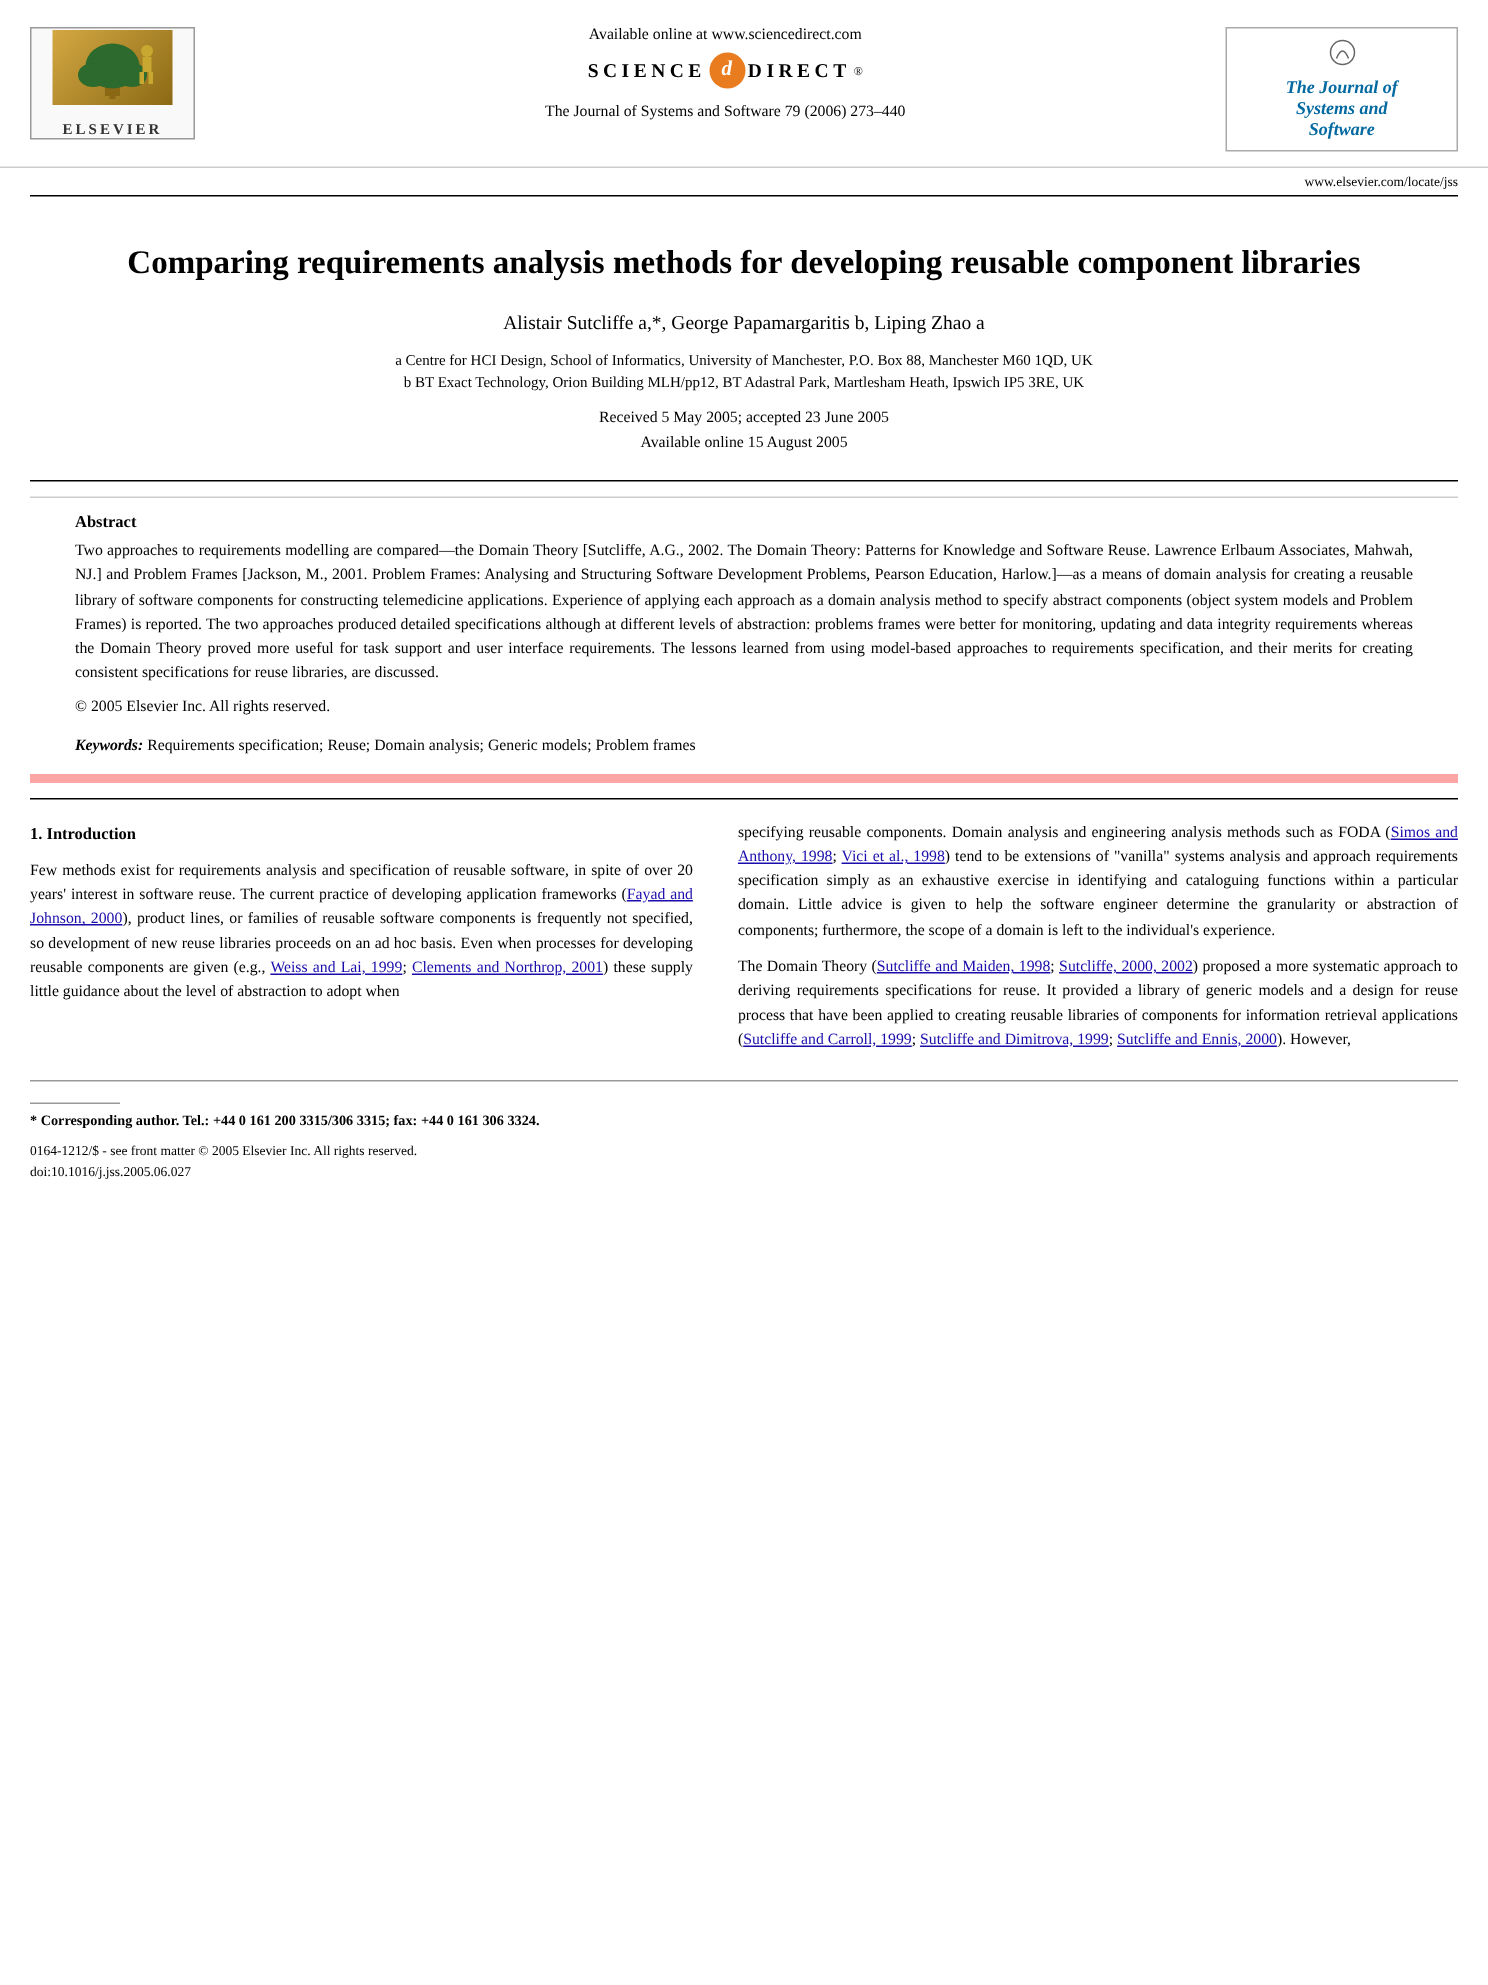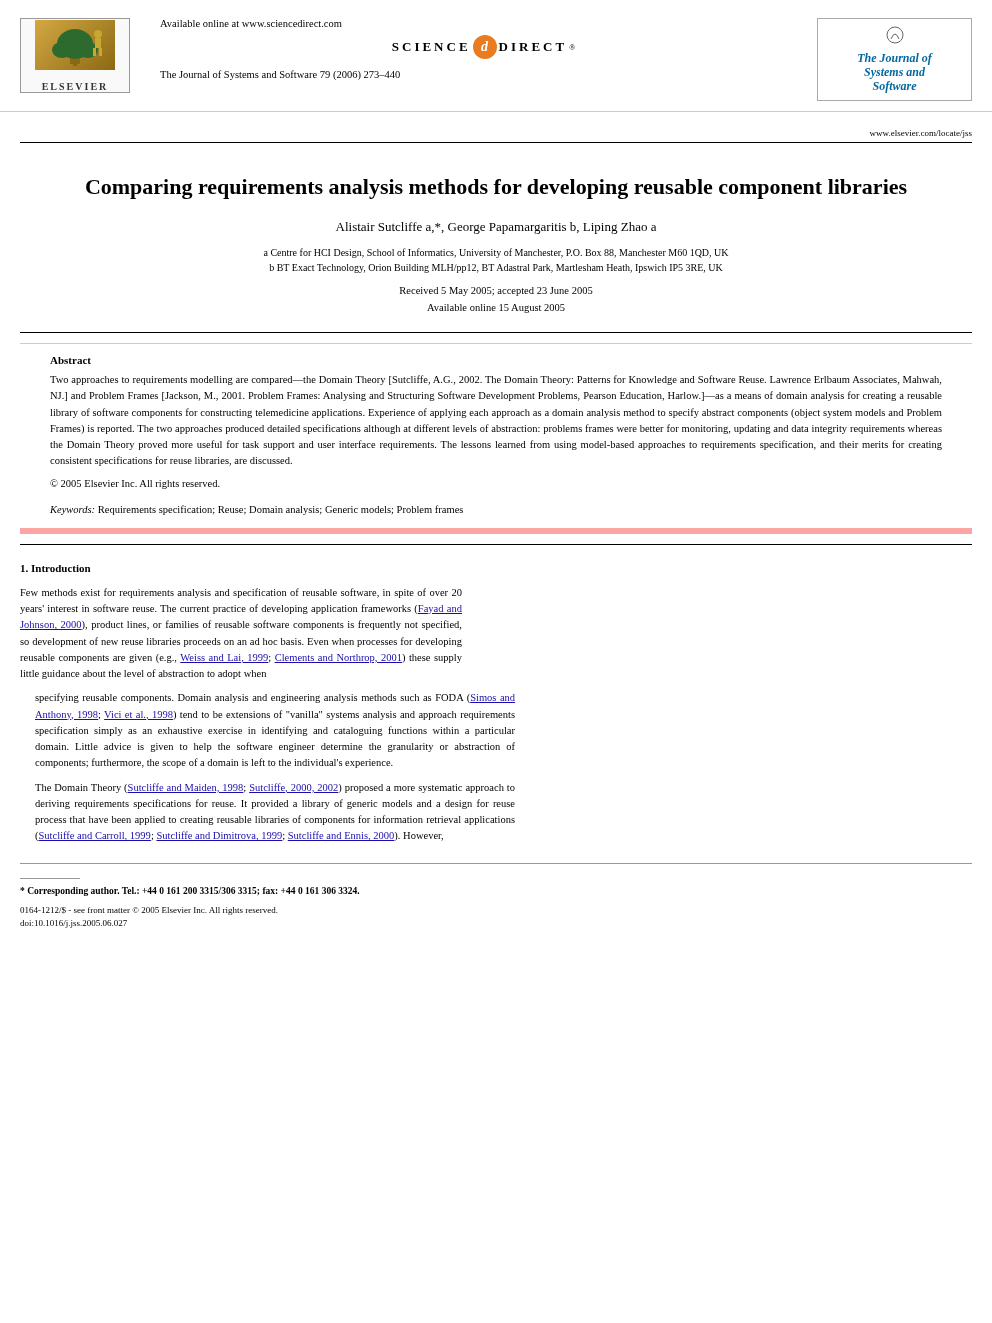--- a/index.html
+++ b/index.html
@@ -60,21 +60,21 @@
 
     .elsevier-text {
       font-size: 10px;
       font-weight: bold;
       letter-spacing: 2px;
       color: #333;
       margin-top: 8px;
     }
 
     .header-center {
-      text-align: left;
+      text-align: center;
       flex: 1;
       padding: 0 10px;
     }
 
     .available-online {
       font-size: 10.5px;
       margin-bottom: 6px;
       color: #000;
     }
 
@@ -137,21 +137,21 @@
       font-size: 12px;
       font-weight: bold;
       color: #0369a1;
       line-height: 1.2;
       margin-top: 2px;
     }
 
     .elsevier-url {
       font-size: 9px;
       color: #000;
-      margin-top: 16px;
+      margin-top: 4px;
       text-align: right;
       padding-right: 20px;
       padding-bottom: 4px;
     }
 
     
     .divider {
       border: none;
       border-top: 1.5px solid #000;
       margin: 0 20px;
@@ -212,29 +212,28 @@
     }
 
     .keywords-line {
       font-size: 10.5px;
       margin-top: 10px;
       line-height: 1.5;
     }
 
     .keywords-label {
       font-style: italic;
-      font-weight: normal;
+      font-weight: bold;
     }
 
     
     .main-content {
       display: flex;
       gap: 0;
       padding: 15px 20px 10px 20px;
-      flex-direction: column;
     }
 
     .column-left {
       width: 48%;
       padding-right: 15px;
       font-size: 10.5px;
       line-height: 1.55;
       text-align: justify;
     }
 

